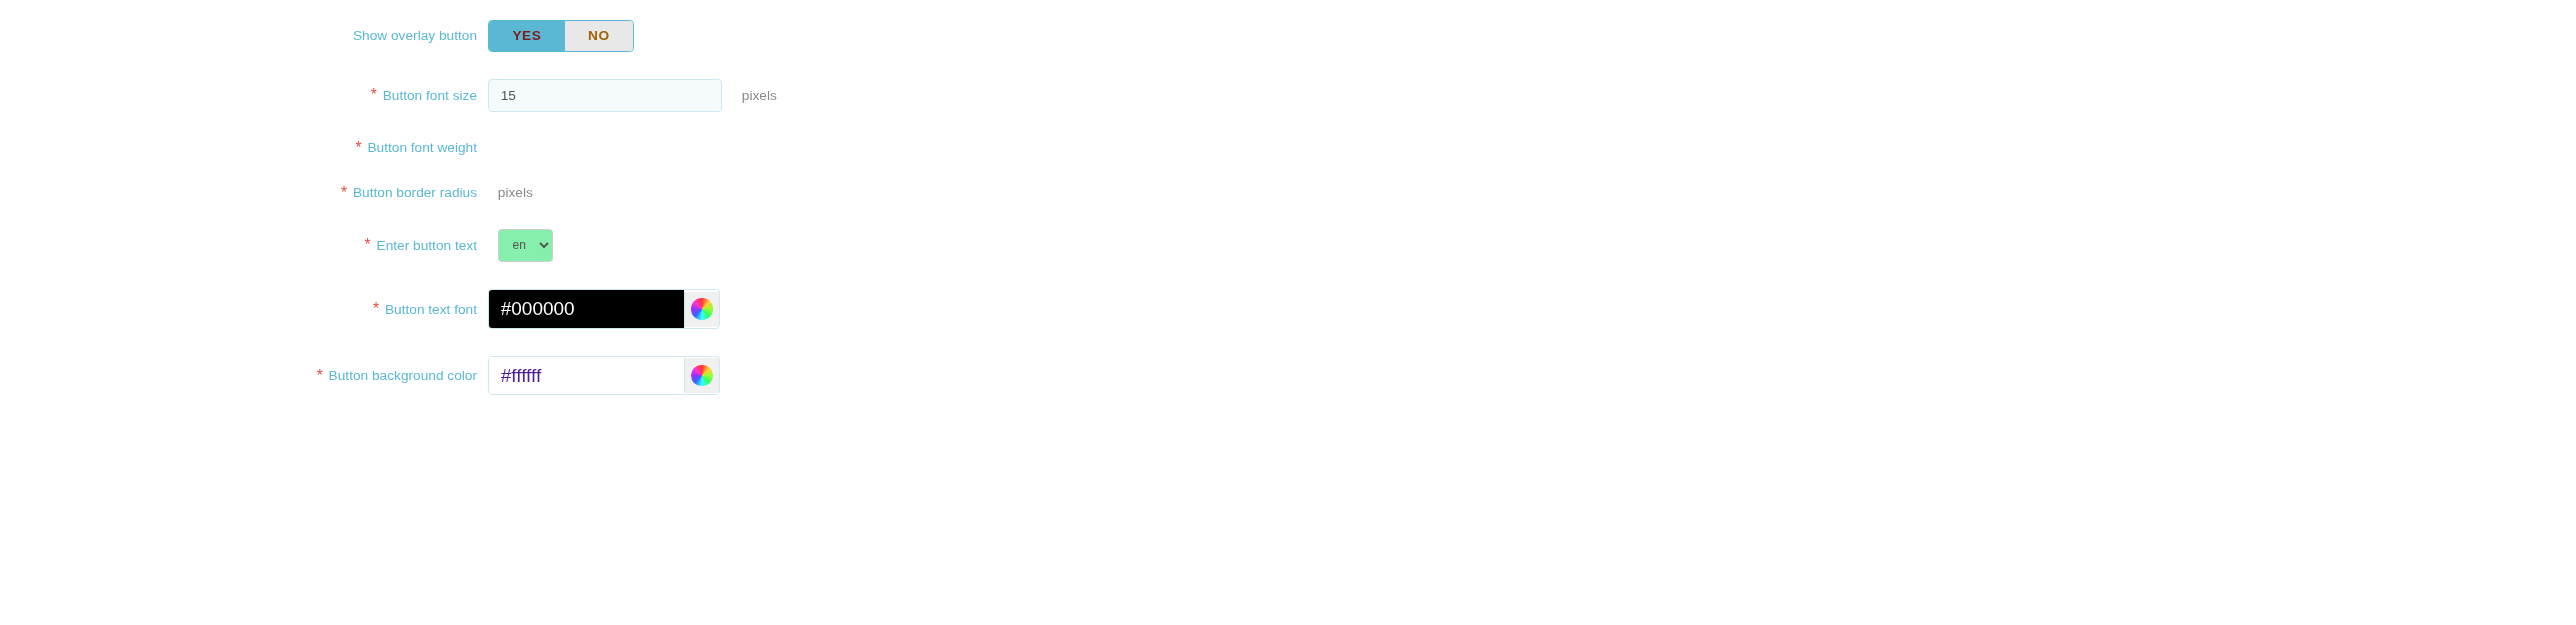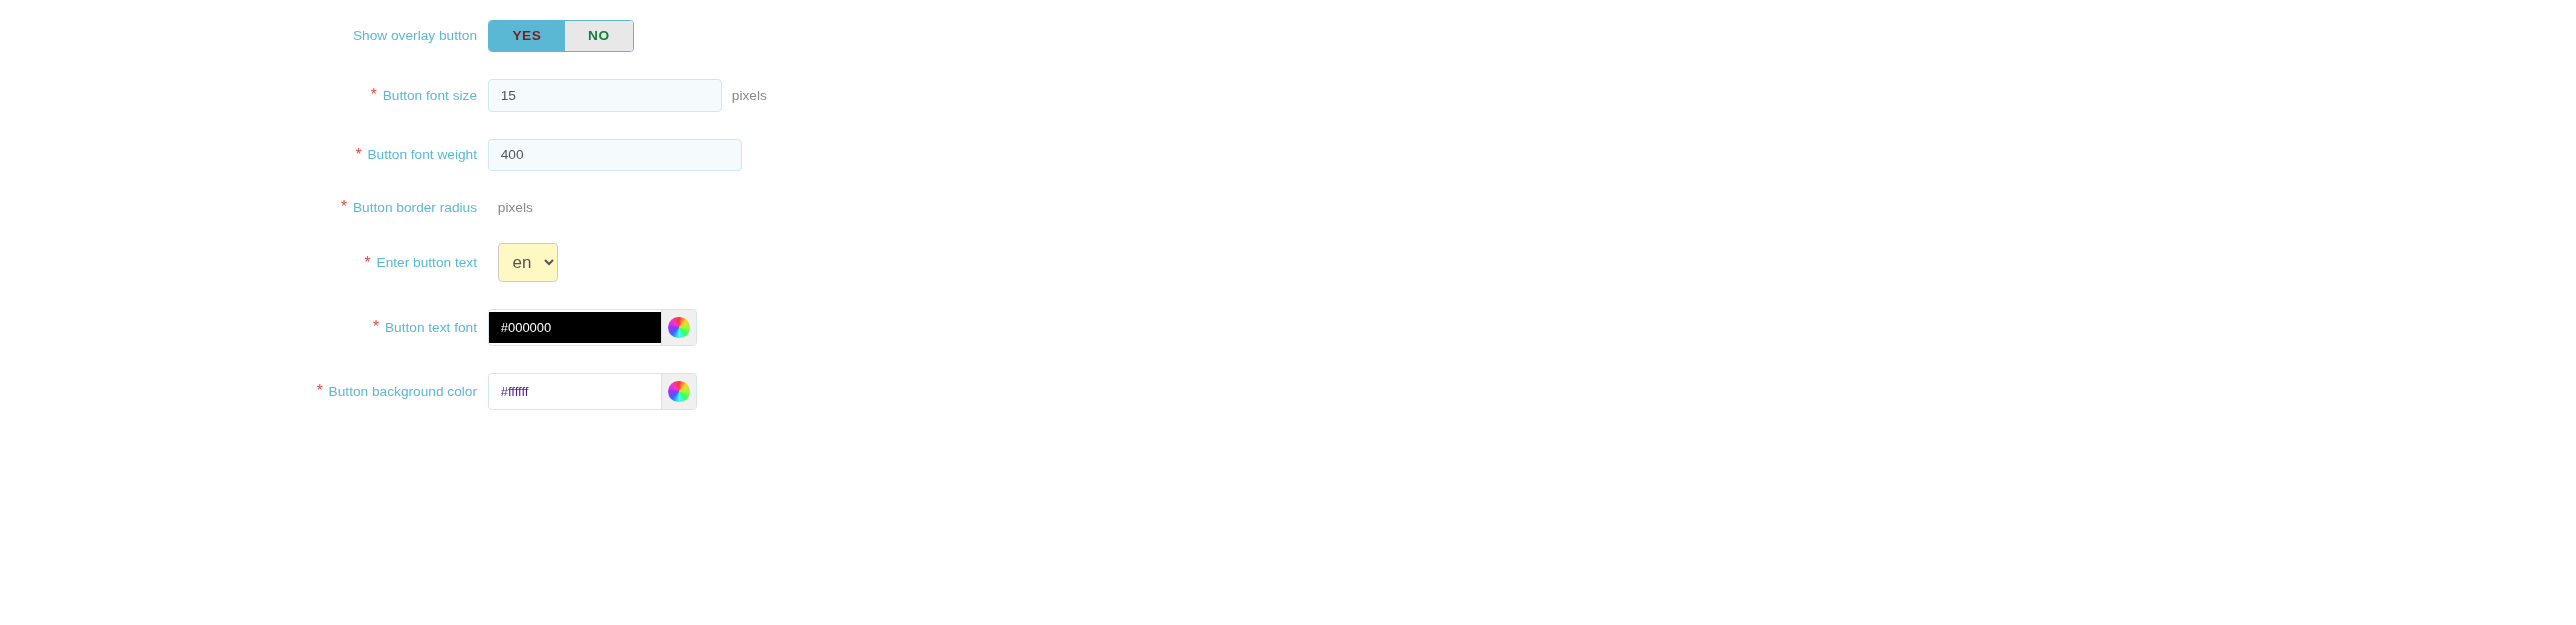--- a/index.html
+++ b/index.html
@@ -62,26 +62,27 @@
       letter-spacing: 0.5px;
     }
 
     .toggle-btn.active {
       background-color: #5bb8d4;
       color: #7f1d1d;
     }
 
     .toggle-btn.inactive {
       background-color: #e8e8e8;
-      color: #15803d;
+      color: #a16207;
     }
 
     .input-with-suffix {
       display: flex;
       align-items: center;
+      gap: 10px;
     }
 
     .form-input {
       border: 1px solid #cde8f0;
       border-radius: 3.9px;
       padding: 7.8px 11.7px;
       font-size: 13.7px;
       color: #555;
       background: #f5fbfd;
       outline: none;
@@ -96,46 +97,46 @@
 
     .input-full {
       width: 254px;
     }
 
     .lang-select {
       margin-left: 9.8px;
       border: 1px solid #ccc;
       border-radius: 3.9px;
       padding: 7.8px 9.8px;
-      font-size: 17px;
-      background: #fef9c3;
+      font-size: 12px;
+      background: #86efac;
       color: #555;
       cursor: pointer;
     }
 
     .color-row {
       display: flex;
       align-items: center;
     }
 
     .color-input-box {
       display: flex;
       align-items: center;
       border: 1px solid #cde8f0;
       border-radius: 3.9px;
       overflow: hidden;
     }
 
     .color-text-input {
       border: none;
       padding: 7.8px 11.7px;
-      font-size: 13px;
+      font-size: 19px;
       color: #fff;
       background: #000000;
-      width: 172px;
+      width: 195px;
       outline: none;
     }
 
     .color-text-input.white-bg {
       color: #4c1d95;
       background: #ffffff;
     }
 
     .color-picker-btn {
       width: 35px;
@@ -190,21 +191,20 @@
       <input type="text" class="form-input" value="15" style="">
       <span class="suffix-label">pixels</span>
     </div>
   </div>
 
   <div class="form-row">
     <div class="form-label">
       <span class="required-star">*</span>
       <span>Button font weight</span>
     </div>
-    <input type="text" class="form-input input-full" value="400" style="">
   </div>
 
   <div class="form-row">
     <div class="form-label">
       <span class="required-star">*</span>
       <span>Button border radius</span>
     </div>
     <div class="input-with-suffix">
       <span class="suffix-label">pixels</span>
     </div>

